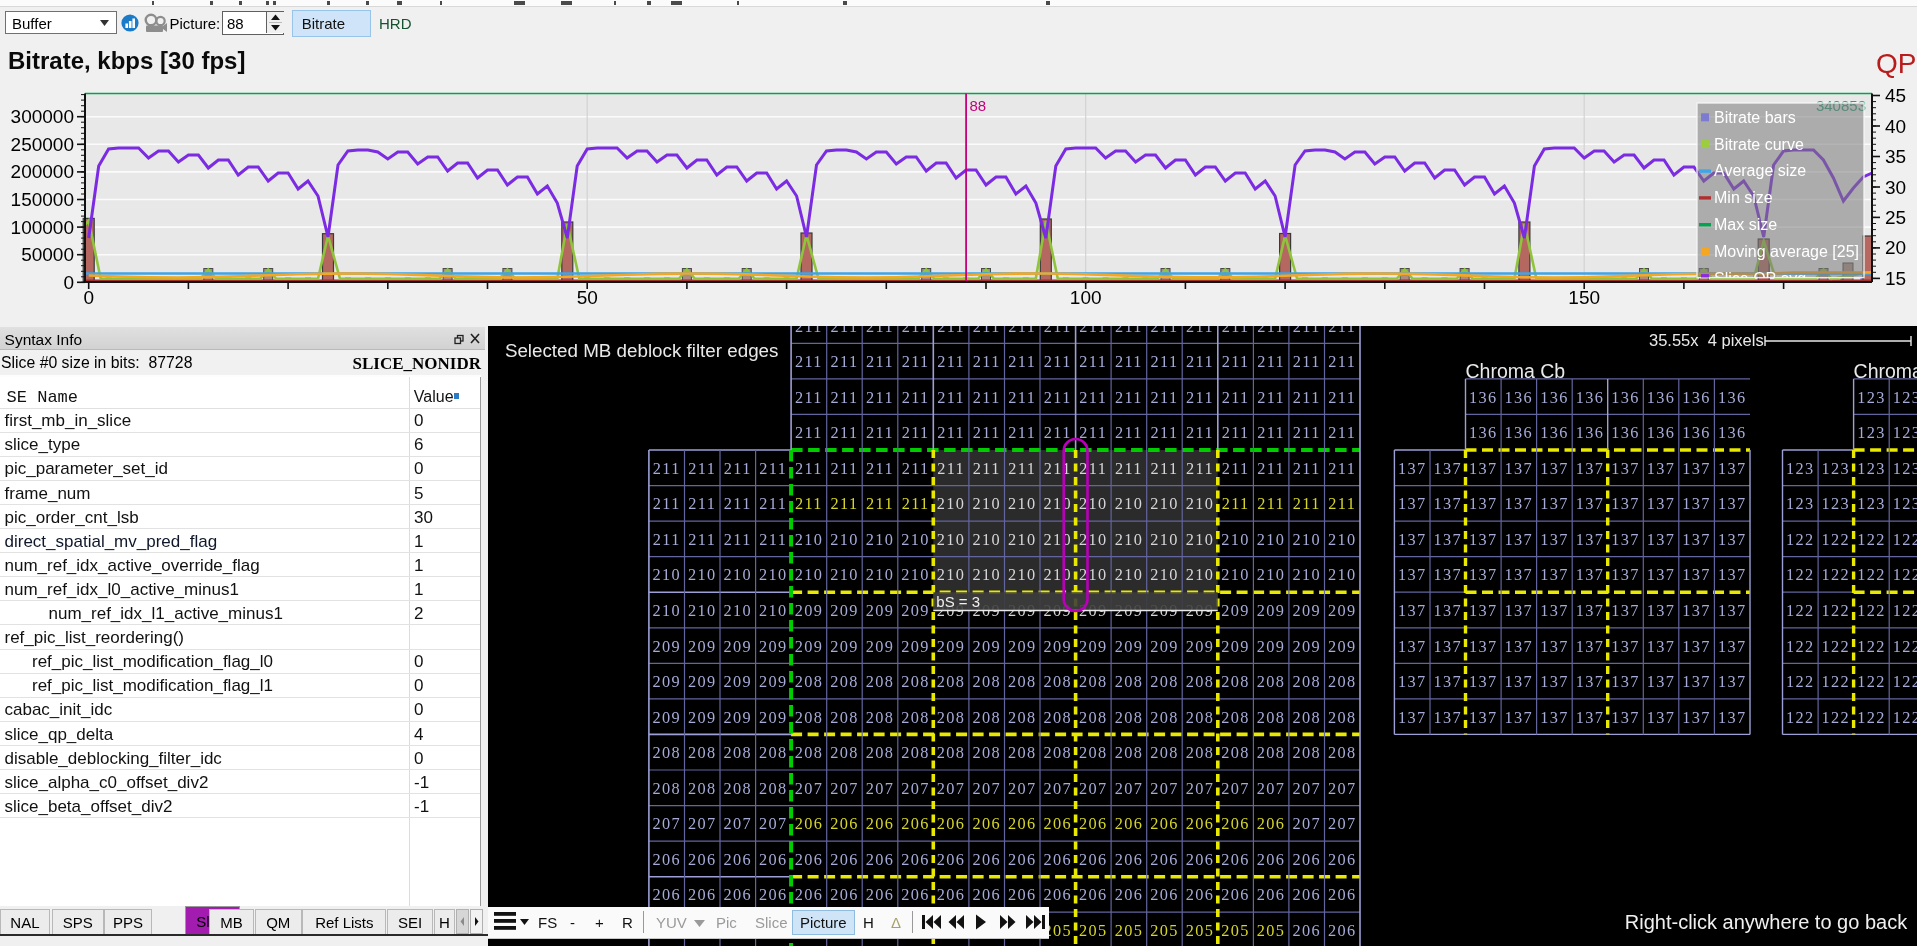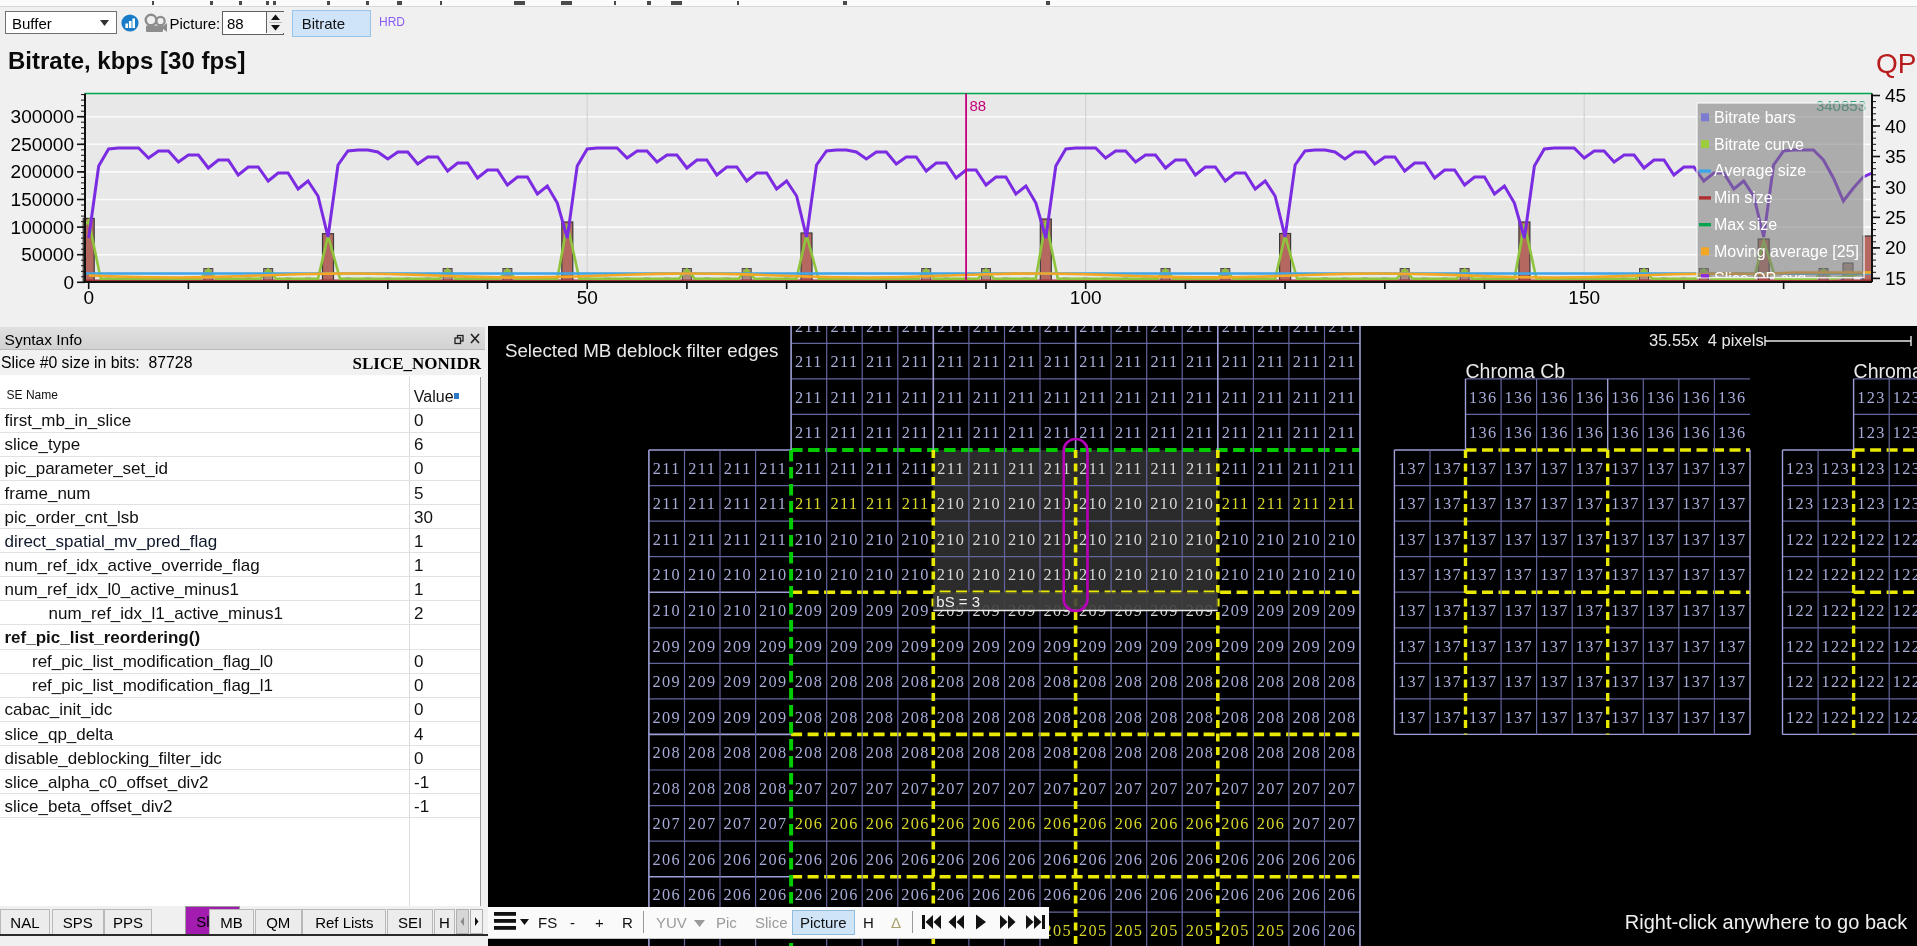--- a/index.html
+++ b/index.html
@@ -43,21 +43,21 @@
 <div class="ab" style="left:222px;top:10.6px;width:60px;height:22px;background:#fff;border:1.5px solid #5f5f5f;"></div>
 <div class="ab" style="left:227px;top:14.5px;font-size:15px;color:#000;">88</div>
 <div class="ab" style="left:266px;top:12.1px;width:16.5px;height:21px;background:#f0f0f0;border-left:1.5px solid #5f5f5f;"></div>
 <svg class="ab" style="left:267.5px;top:13px" width="15" height="19">
     <path d="M7.5 1.5 L12 7 L3 7 Z" fill="#111"></path>
     <path d="M7.5 17.5 L12 12 L3 12 Z" fill="#111"></path>
     <line x1="1" y1="9.5" x2="14" y2="9.5" stroke="#bbb" stroke-width="1"></line>
   </svg>
 <div class="ab" style="left:291.6px;top:10px;width:77px;height:25px;background:#cfe4f8;border:1px solid #99c4e9;"></div>
 <div class="ab" style="left:301.7px;top:14.5px;font-size:15px;color:#111;">Bitrate</div>
-<div class="ab" style="left:379px;top:14.5px;font-size:12px;color:#8b5cf6;">HRD</div>
+<div class="ab" style="left:379px;top:14.5px;font-size:15px;color:#14532d;">HRD</div>
 <div class="ab" style="left:8px;top:47px;font-size:24px;font-weight:bold;color:#0a0a0a;">Bitrate, kbps [30 fps]</div>
 <div class="ab" style="left:1876px;top:48px;font-size:28px;font-weight:normal;color:#b91c1c;">QP</div>
 <svg class="ab" style="left:0;top:0" width="1917" height="325" font-family="Liberation Sans, sans-serif">
     <rect x="85.0" y="93.5" width="1787.0" height="188.5" fill="#e8e8e8"></rect>
     <line x1="85.0" y1="254.7" x2="1872.0" y2="254.7" stroke="#fbfbfb" stroke-width="1.6"></line>
     <line x1="85.0" y1="227.1" x2="1872.0" y2="227.1" stroke="#fbfbfb" stroke-width="1.6"></line>
     <line x1="85.0" y1="199.5" x2="1872.0" y2="199.5" stroke="#fbfbfb" stroke-width="1.6"></line>
     <line x1="85.0" y1="171.9" x2="1872.0" y2="171.9" stroke="#fbfbfb" stroke-width="1.6"></line>
     <line x1="85.0" y1="144.3" x2="1872.0" y2="144.3" stroke="#fbfbfb" stroke-width="1.6"></line>
     <line x1="85.0" y1="116.7" x2="1872.0" y2="116.7" stroke="#fbfbfb" stroke-width="1.6"></line>
@@ -334,21 +334,21 @@
 <svg class="ab" style="left:454px;top:332px" width="28" height="13">
 <rect x="3.5" y="3.5" width="5.5" height="5.5" fill="none" stroke="#222" stroke-width="1.3"></rect>
 <rect x="1" y="6" width="5.5" height="5.5" fill="#d5d5d5" stroke="#222" stroke-width="1.3"></rect>
 <path d="M17 2 L25 11 M25 2 L17 11" stroke="#222" stroke-width="1.6"></path>
   </svg>
 <div class="ab" style="left:0;top:350.4px;width:481px;height:24.8px;background:#f1f1f1;border-bottom:2px solid #fdfdfd;"></div>
 <div class="ab" style="left:1px;top:354px;font-size:15.8px;color:#000;">Slice #0 size in bits:&nbsp; 87728</div>
 <div class="ab" style="left:0;top:353.5px;width:481px;text-align:right;font-size:17px;font-weight:bold;font-family:'Liberation Serif',serif;color:#000;">SLICE_NONIDR</div>
 <div class="ab" style="left:0;top:377.2px;width:480px;height:528.4px;background:#fff;border-right:1px solid #9a9a9a;"></div>
 <div class="ab" style="left:409px;top:377.2px;width:1px;height:528.4px;background:#dcdcdc;"></div>
-<div class="ab" style="left:6.6px;top:388px;font-size:12px;color:#111;">SE Name</div>
+<div class="ab" style="left:6.6px;top:388px;font-size:17px;color:#111;font-family:Liberation Mono, monospace;">SE Name</div>
 <div class="ab" style="left:413.8px;top:388px;font-size:16px;color:#111;">Value</div>
 <div class="ab" style="left:454px;top:393px;width:5px;height:6px;background:#2f7ac5;"></div>
 <div class="ab" style="left:0;top:407.5px;width:480px;height:1px;background:#e0e0e0;"></div>
 <div class="ab" style="left:4.5px;top:411.2px;font-size:17px;color:#111;">first_mb_in_slice</div>
 <div class="ab" style="left:414px;top:411.2px;font-size:17px;color:#111;">0</div>
 <div class="ab" style="left:0;top:431.6px;width:480px;height:1px;background:#e2e2e2;"></div>
 <div class="ab" style="left:4.5px;top:435.3px;font-size:17px;color:#111;">slice_type</div>
 <div class="ab" style="left:414px;top:435.3px;font-size:17px;color:#111;">6</div>
 <div class="ab" style="left:0;top:455.7px;width:480px;height:1px;background:#e2e2e2;"></div>
 <div class="ab" style="left:4.5px;top:459.4px;font-size:17px;color:#111;">pic_parameter_set_id</div>
@@ -365,21 +365,21 @@
 <div class="ab" style="left:0;top:552.1px;width:480px;height:1px;background:#e2e2e2;"></div>
 <div class="ab" style="left:4.5px;top:555.8px;font-size:17px;color:#111;">num_ref_idx_active_override_flag</div>
 <div class="ab" style="left:414px;top:555.8px;font-size:17px;color:#111;">1</div>
 <div class="ab" style="left:0;top:576.2px;width:480px;height:1px;background:#e2e2e2;"></div>
 <div class="ab" style="left:4.5px;top:579.9px;font-size:17px;color:#111;">num_ref_idx_l0_active_minus1</div>
 <div class="ab" style="left:414px;top:579.9px;font-size:17px;color:#111;">1</div>
 <div class="ab" style="left:0;top:600.3px;width:480px;height:1px;background:#e2e2e2;"></div>
 <div class="ab" style="left:4.5px;top:604.0px;font-size:17px;color:#111;margin-left:44px;">num_ref_idx_l1_active_minus1</div>
 <div class="ab" style="left:414px;top:604.0px;font-size:17px;color:#111;">2</div>
 <div class="ab" style="left:0;top:624.4px;width:480px;height:1px;background:#e2e2e2;"></div>
-<div class="ab" style="left:4.5px;top:628.1px;font-size:17px;color:#111;font-weight:bold;">ref_pic_list_reordering()</div>
+<div class="ab" style="left:4.5px;top:628.1px;font-size:17px;color:#111;">ref_pic_list_reordering()</div>
 <div class="ab" style="left:0;top:648.5px;width:480px;height:1px;background:#e2e2e2;"></div>
 <div class="ab" style="left:32px;top:652.2px;font-size:17px;color:#111;">ref_pic_list_modification_flag_l0</div>
 <div class="ab" style="left:414px;top:652.2px;font-size:17px;color:#111;">0</div>
 <div class="ab" style="left:0;top:672.6px;width:480px;height:1px;background:#e2e2e2;"></div>
 <div class="ab" style="left:32px;top:676.3px;font-size:17px;color:#111;">ref_pic_list_modification_flag_l1</div>
 <div class="ab" style="left:414px;top:676.3px;font-size:17px;color:#111;">0</div>
 <div class="ab" style="left:0;top:696.7px;width:480px;height:1px;background:#e2e2e2;"></div>
 <div class="ab" style="left:4.5px;top:700.4px;font-size:17px;color:#111;">cabac_init_idc</div>
 <div class="ab" style="left:414px;top:700.4px;font-size:17px;color:#111;">0</div>
 <div class="ab" style="left:0;top:720.8px;width:480px;height:1px;background:#e2e2e2;"></div>

